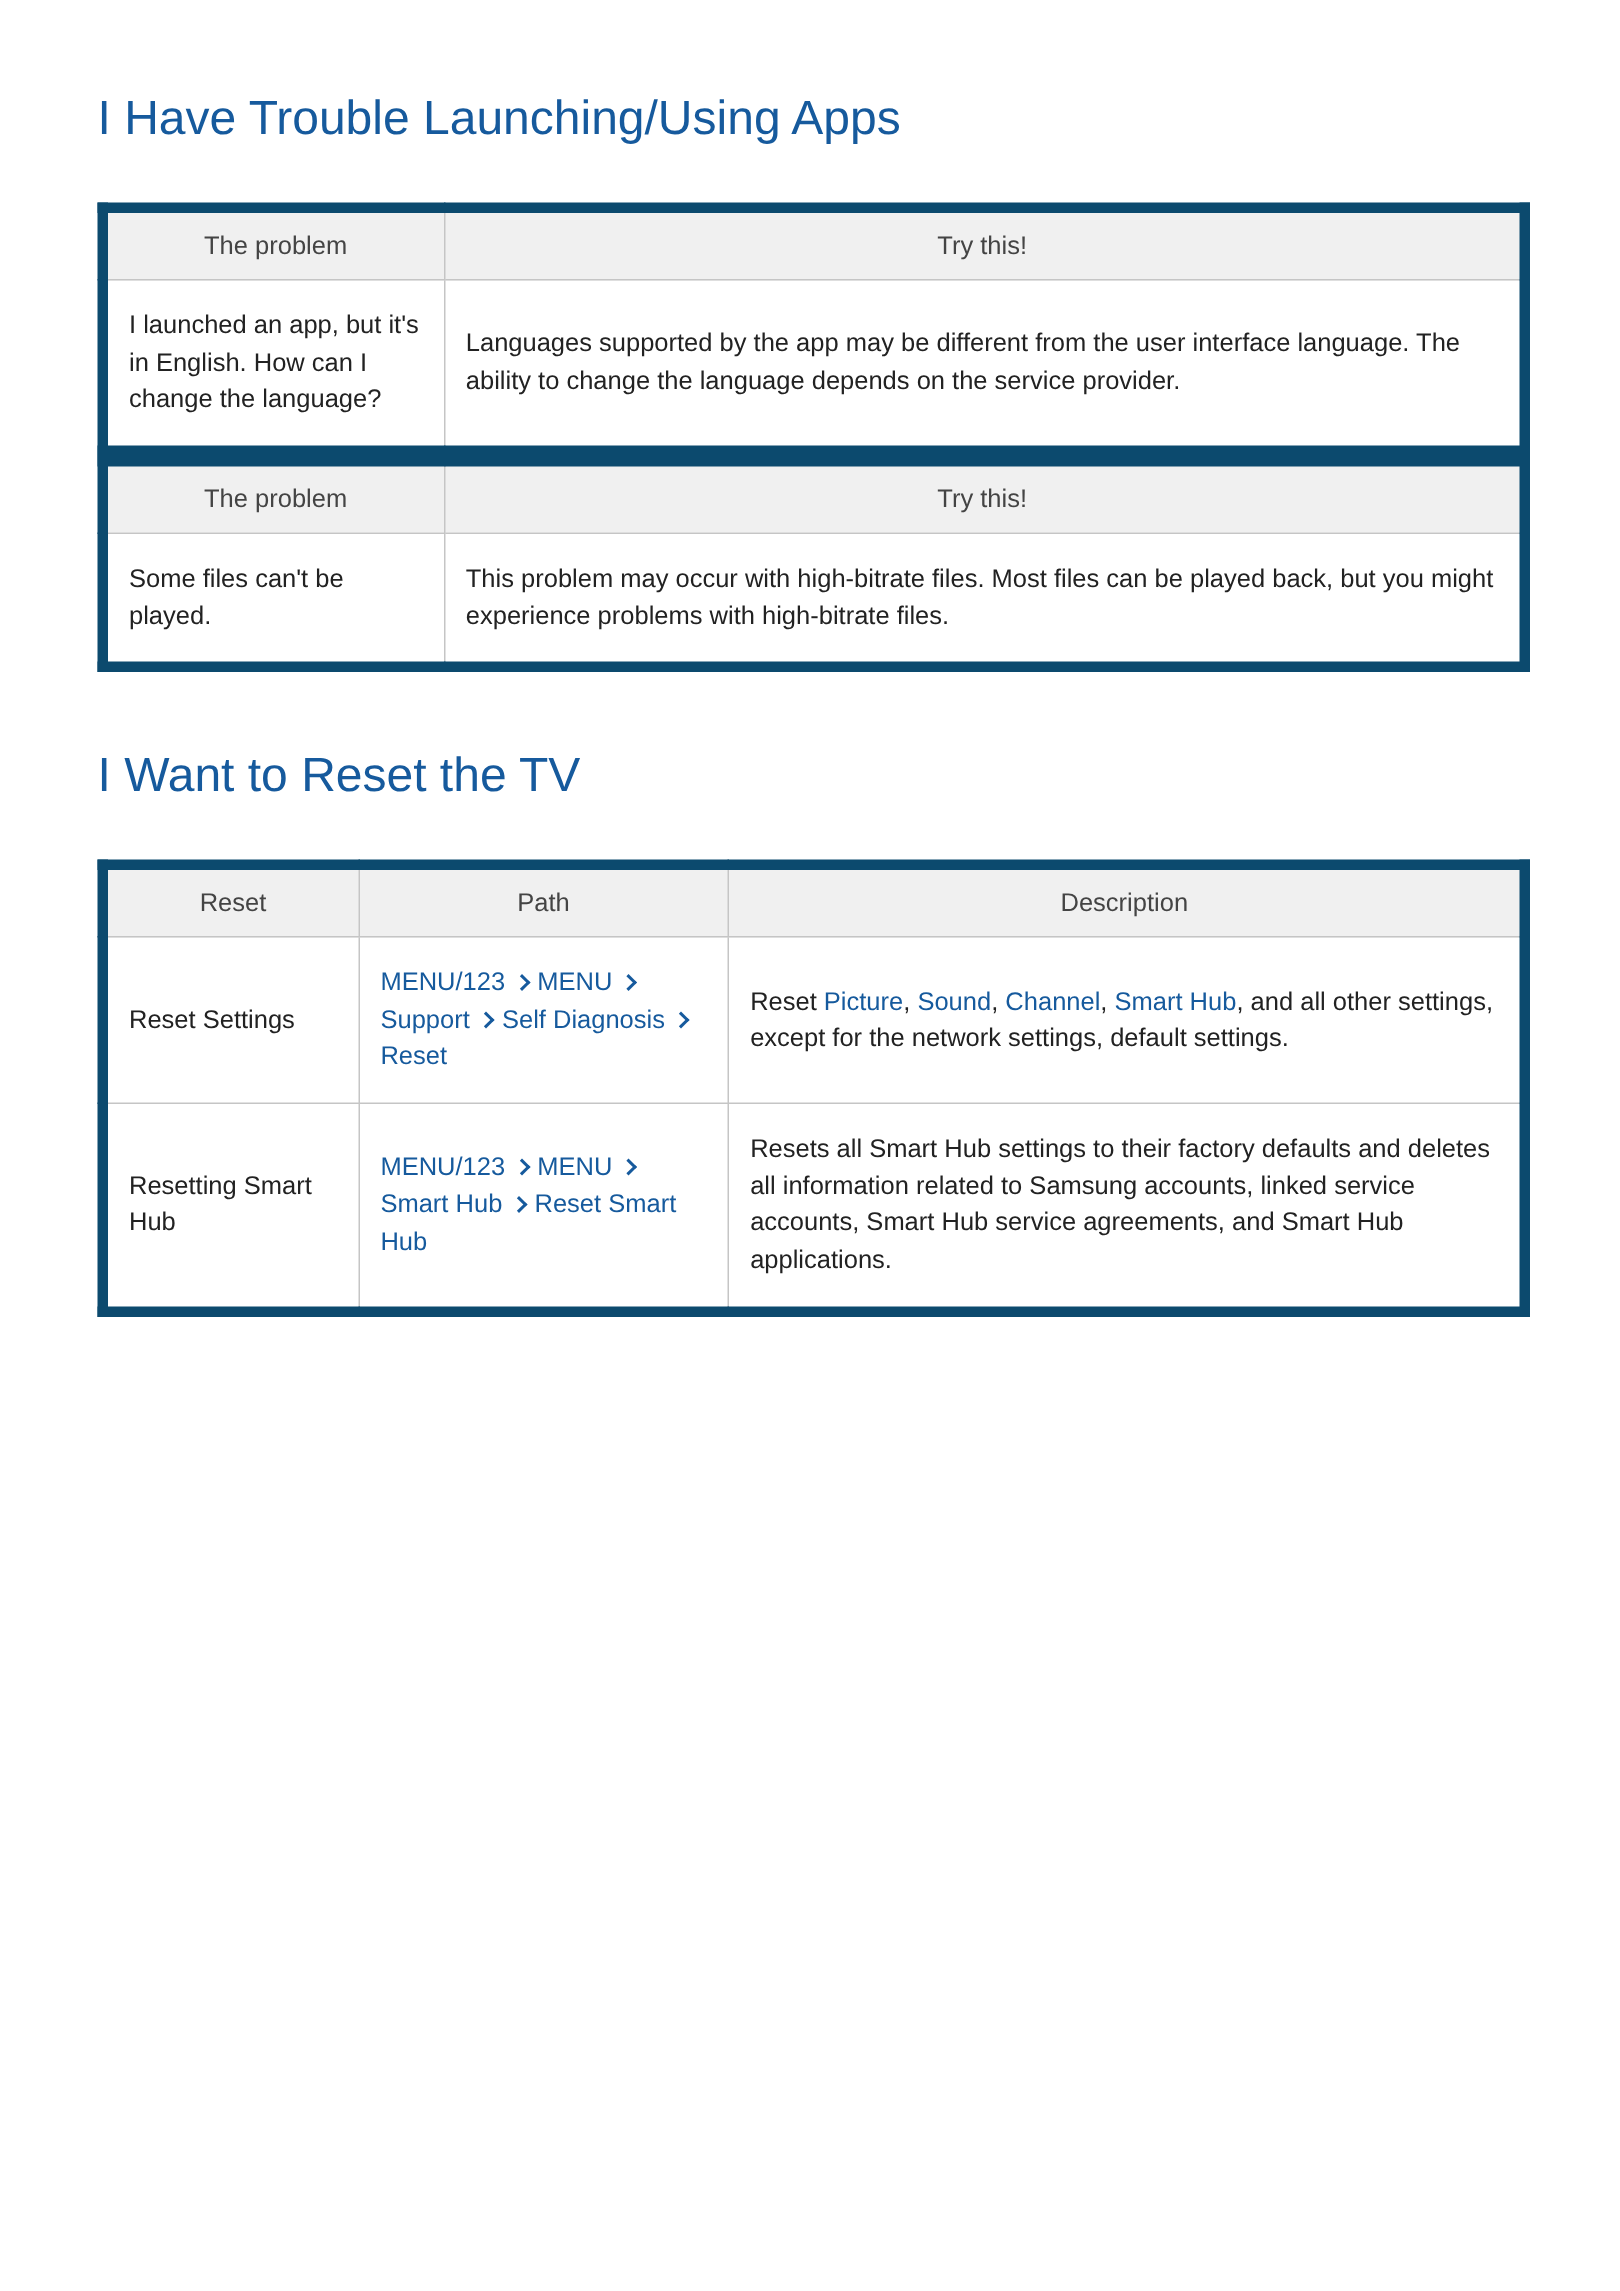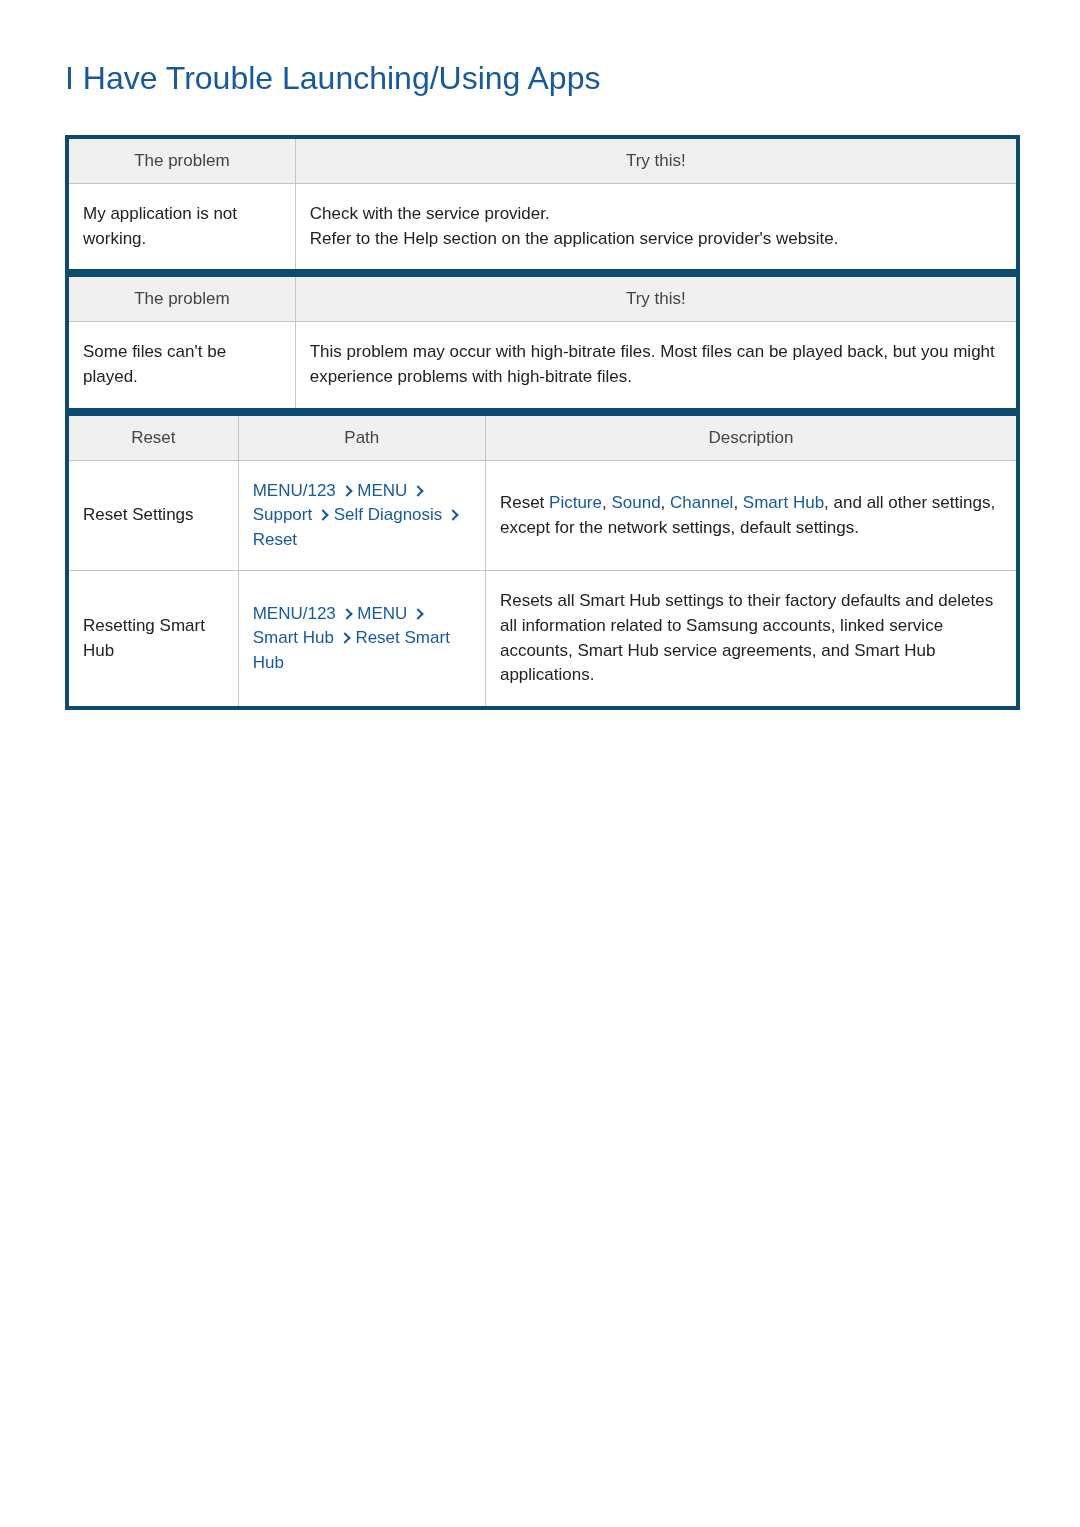--- a/index.html
+++ b/index.html
@@ -20,21 +20,21 @@
       color: #165a9d;
       margin-bottom: 38px;
     }
     .section2 .section-heading,
     .section3 .section-heading {
       margin-top: 50px;
     }
     table {
       width: 100%;
       border-collapse: collapse;
-      border: 4px solid #0c4a6e;
+      border: 7px solid #0c4a6e;
       font-size: 17px;
     }
     table th {
       background: #f0f0f0;
       font-weight: normal;
       color: #444;
       text-align: center;
       padding: 12px 14px;
       border: 1px solid #c5c5c5;
       vertical-align: middle;
@@ -83,23 +83,22 @@
   <h2 class="section-heading">I Have Trouble Launching/Using Apps</h2>
   <table>
     <thead>
       <tr>
         <th class="col-problem">The problem</th>
         <th class="col-solution">Try this!</th>
       </tr>
     </thead>
     <tbody>
       <tr>
-        <td>My application is not working.</td>
-        <td style="white-space: pre-line;">Check with the service provider.
-Refer to the Help section on the application service provider's website.</td>
+        <td>I launched an app, but it's in English. How can I change the language?</td>
+        <td>Languages supported by the app may be different from the user interface language. The ability to change the language depends on the service provider.</td>
       </tr>
     </tbody>
   </table>
 </div>
 
 <div class="section2">
   <table>
     <thead>
       <tr>
         <th class="col-problem">The problem</th>
@@ -109,20 +108,21 @@
     <tbody>
       <tr>
         <td>Some files can't be played.</td>
         <td>This problem may occur with high-bitrate files. Most files can be played back, but you might experience problems with high-bitrate files.</td>
       </tr>
     </tbody>
   </table>
 </div>
 
 <div class="section3">
+  <h2 class="section-heading">I Want to Reset the TV</h2>
   <table>
     <thead>
       <tr>
         <th class="col3-reset">Reset</th>
         <th class="col3-path">Path</th>
         <th class="col3-desc">Description</th>
       </tr>
     </thead>
     <tbody>
       <tr>

